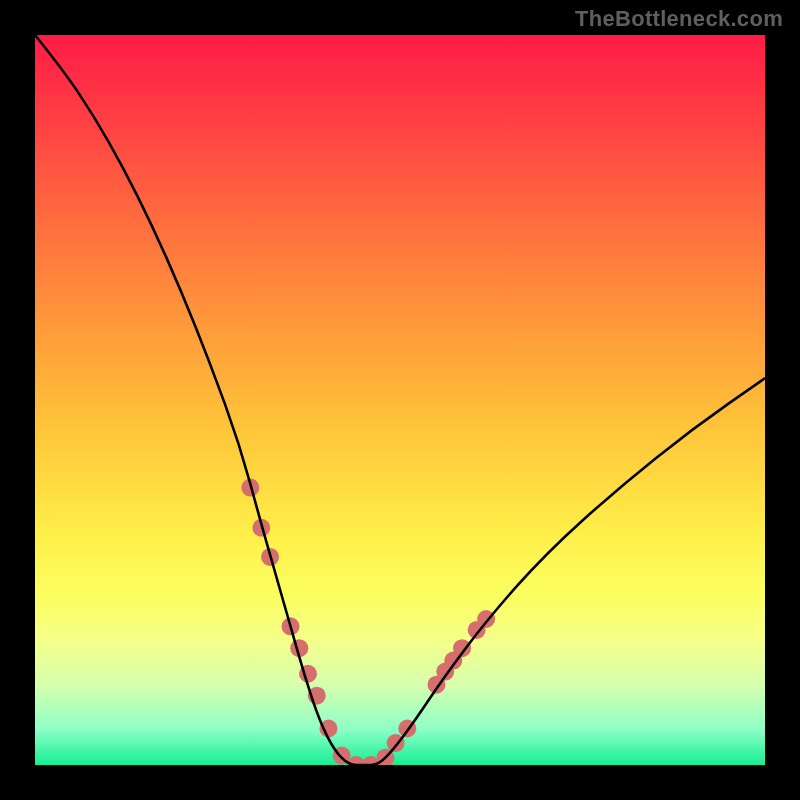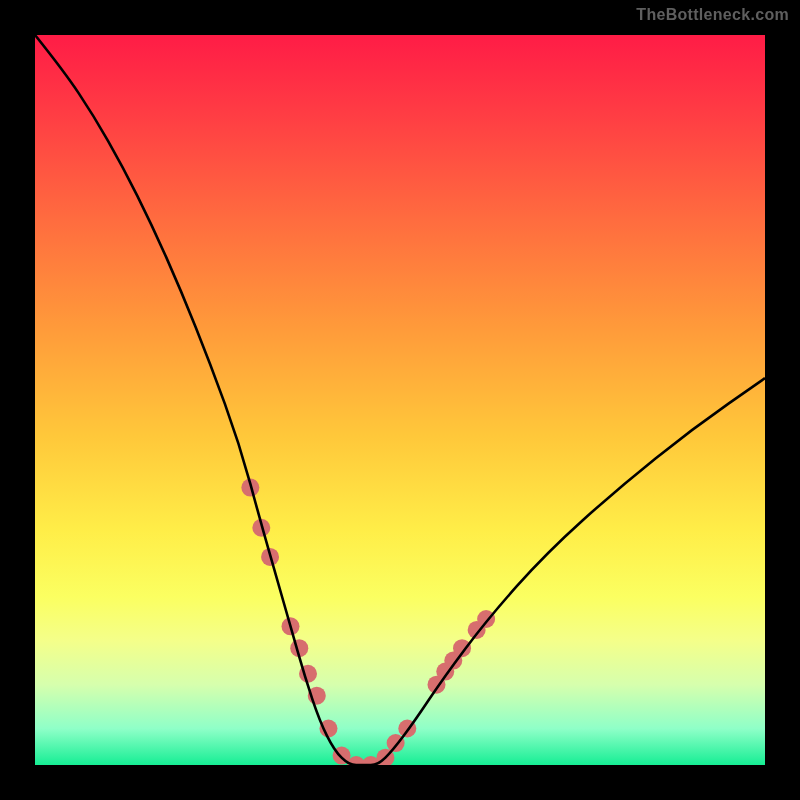--- a/index.html
+++ b/index.html
@@ -42,22 +42,22 @@
   svg.curve {
     position: absolute;
     left: 0;
     top: 0;
     width: 730px;
     height: 730px;
   }
   .watermark {
     position: absolute;
     top: 6px;
-    right: 11px;
-    font-size: 16px;
+    right: 17px;
+    font-size: 22px;
     font-weight: 600;
     color: #5f5f5f;
     letter-spacing: 0.3px;
   }
 </style>
 </head>
 <body>
 
 <div class="frame">
 

